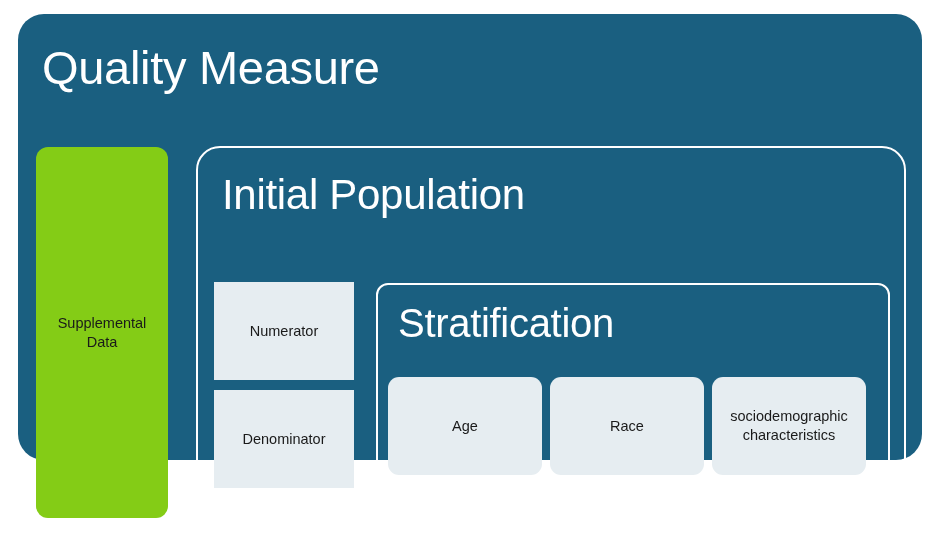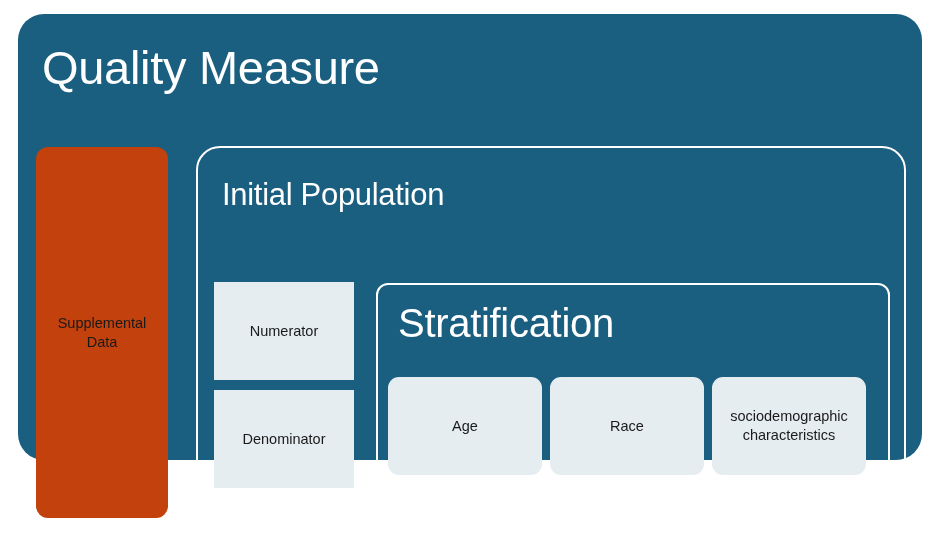--- a/index.html
+++ b/index.html
@@ -45,21 +45,21 @@
     white-space: nowrap;
   }
 
   
   .supplemental-card {
     position: absolute;
     left: 18px;
     top: 133px;
     width: 132px;
     height: 371px;
-    background: #c2410c;
+    background: #84cc16;
     border-radius: 12px;
     display: flex;
     align-items: center;
     justify-content: center;
     box-sizing: border-box;
   }
   .supplemental-label {
     font-size: 14.5px;
     line-height: 19px;
     color: #1A1A1A;
@@ -75,21 +75,21 @@
     width: 710px;
     height: 388px;
     border: 2px solid #ffffff;
     border-radius: 24px;
     box-sizing: border-box;
   }
   .ip-title {
     position: absolute;
     left: 24px;
     top: 22px;
-    font-size: 31px;
+    font-size: 42px;
     line-height: 50px;
     color: #ffffff;
     font-weight: 400;
     letter-spacing: -0.3px;
     white-space: nowrap;
   }
 
   
   .nd-column {
     position: absolute;

